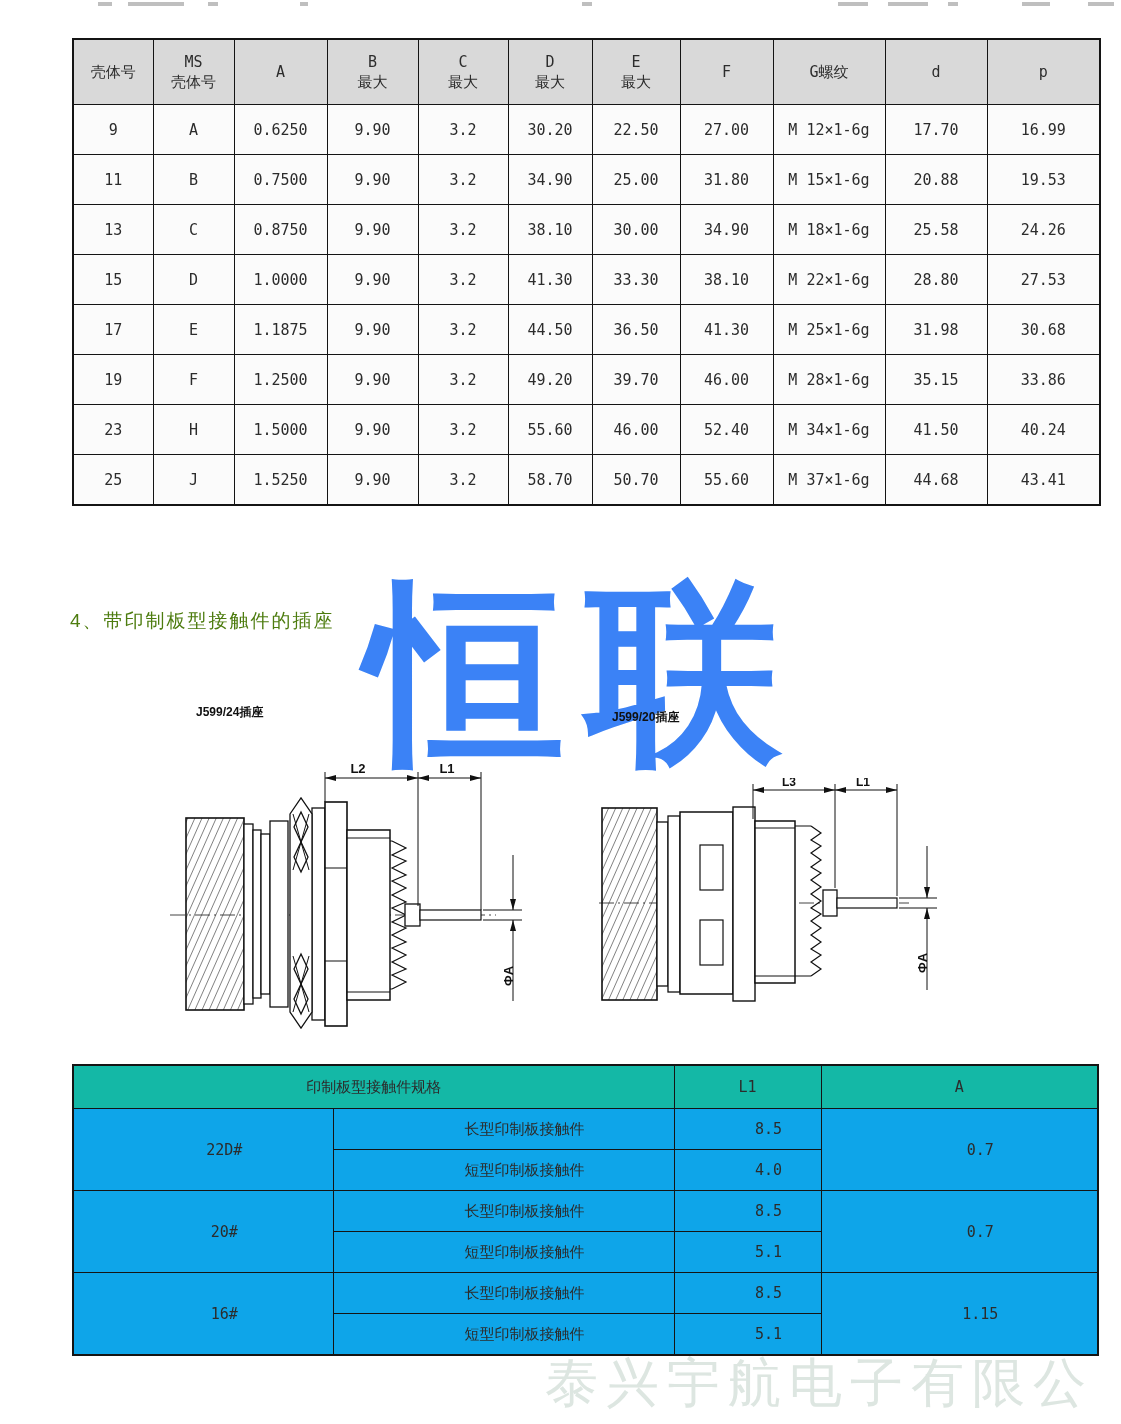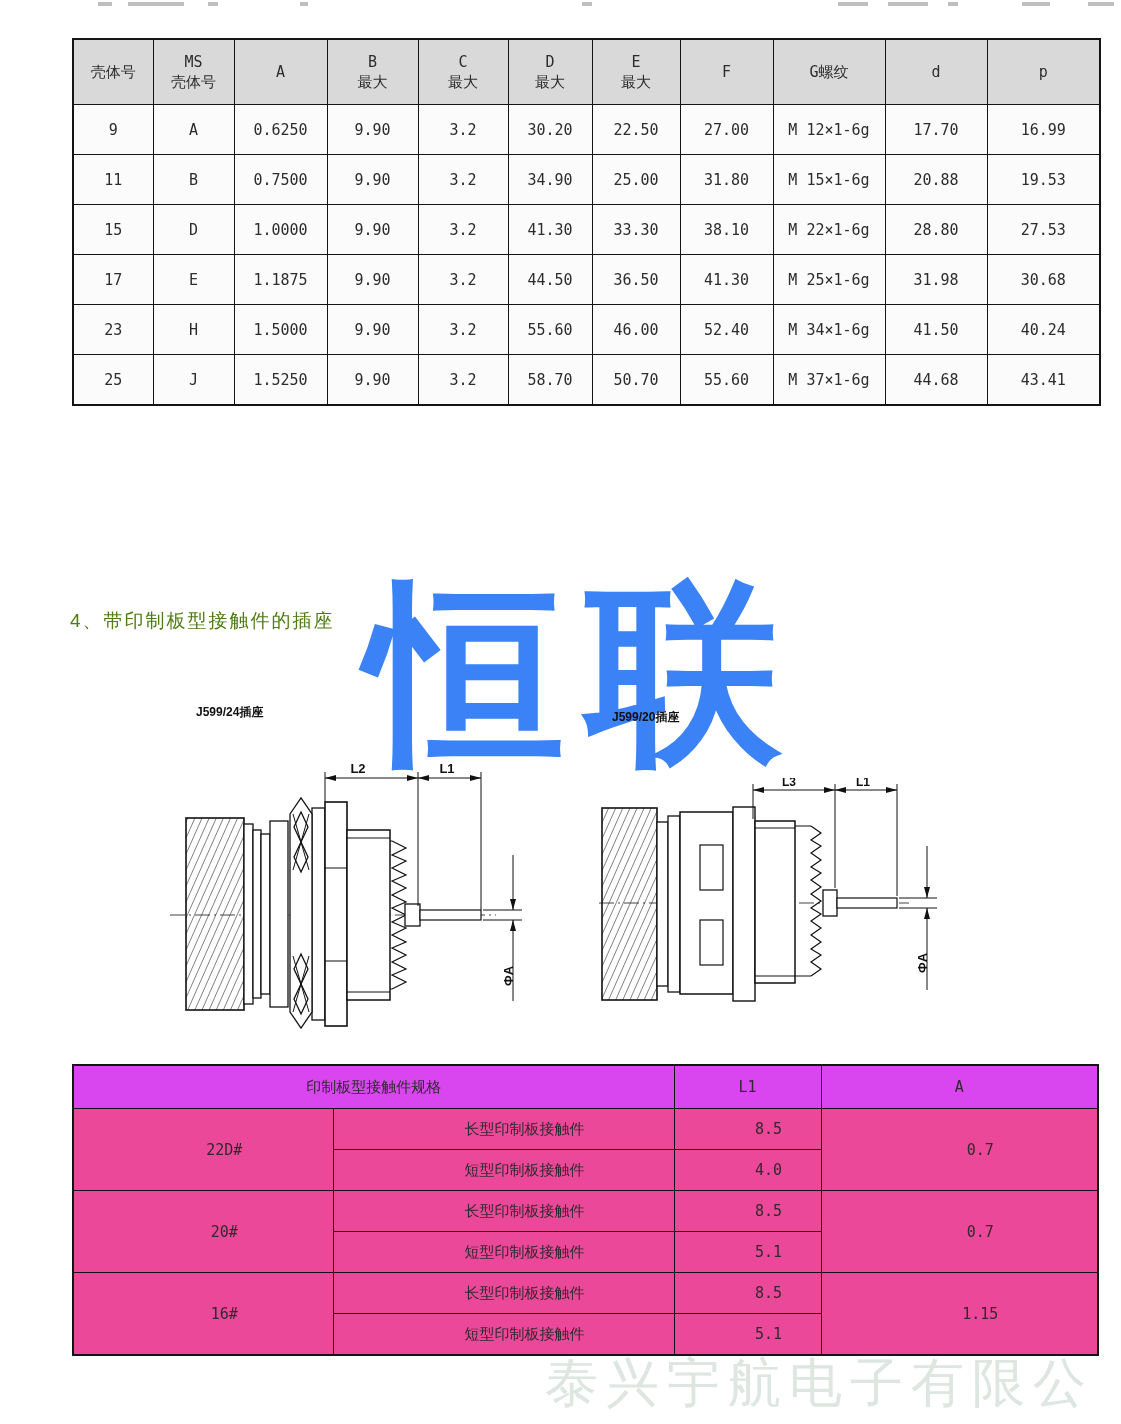--- a/index.html
+++ b/index.html
@@ -17,22 +17,22 @@
   table{border-collapse:collapse;table-layout:fixed;z-index:2;
         font-family:"DejaVu Sans Mono","Liberation Sans",monospace;color:#2c2c2c;border-radius:13px;}
   .shell-table{position:absolute;left:72px;top:38px;width:1028px;border:2px solid #141414;}
   .shell-table th,.shell-table td{border:1px solid #141414;text-align:center;vertical-align:middle;
         font-weight:normal;font-size:15px;padding:0;overflow:hidden;}
   .shell-table th{background:#d9d9d9;height:64px;white-space:pre-line;line-height:1.35;}
   .shell-table td{background:#fbfbfb;height:49px;}
   .contact-table{position:absolute;left:72px;top:1064px;width:1025px;border:2px solid #141414;}
   .contact-table th,.contact-table td{border:1px solid #141414;text-align:center;vertical-align:middle;
         font-weight:normal;font-size:15px;padding:0;}
-  .contact-table th{background:#d946ef;height:42px;}
-  .contact-table td{background:#ec4899;height:40px;padding-left:42px;}
+  .contact-table th{background:#14b8a6;height:42px;}
+  .contact-table td{background:#0ea5e9;height:40px;padding-left:42px;}
   
   .section-title{position:absolute;left:70px;top:608px;font-size:19px;color:#4d7c0f;
                  letter-spacing:2px;z-index:2;}
   .fig-label{position:absolute;font-size:12px;font-weight:bold;color:#101010;z-index:2;
              font-family:"Liberation Sans",sans-serif;}
   .fig-label.left{left:196px;top:704px;}
   .fig-label.right{left:612px;top:709px;}
   .fig-svg{position:absolute;z-index:1;}
   .fig-svg.left{left:150px;top:758px;}
   .fig-svg.right{left:593px;top:778px;}
@@ -113,20 +113,33 @@
           <td>9.90</td>
           <td>3.2</td>
           <td>34.90</td>
           <td>25.00</td>
           <td>31.80</td>
           <td>M 15×1-6g</td>
           <td>20.88</td>
           <td>19.53</td>
         </tr>
         <tr>
+          <td>13</td>
+          <td>C</td>
+          <td>0.8750</td>
+          <td>9.90</td>
+          <td>3.2</td>
+          <td>38.10</td>
+          <td>30.00</td>
+          <td>34.90</td>
+          <td>M 18×1-6g</td>
+          <td>25.58</td>
+          <td>24.26</td>
+        </tr>
+        <tr>
           <td>15</td>
           <td>D</td>
           <td>1.0000</td>
           <td>9.90</td>
           <td>3.2</td>
           <td>41.30</td>
           <td>33.30</td>
           <td>38.10</td>
           <td>M 22×1-6g</td>
           <td>28.80</td>
@@ -137,20 +150,33 @@
           <td>E</td>
           <td>1.1875</td>
           <td>9.90</td>
           <td>3.2</td>
           <td>44.50</td>
           <td>36.50</td>
           <td>41.30</td>
           <td>M 25×1-6g</td>
           <td>31.98</td>
           <td>30.68</td>
+        </tr>
+        <tr>
+          <td>19</td>
+          <td>F</td>
+          <td>1.2500</td>
+          <td>9.90</td>
+          <td>3.2</td>
+          <td>49.20</td>
+          <td>39.70</td>
+          <td>46.00</td>
+          <td>M 28×1-6g</td>
+          <td>35.15</td>
+          <td>33.86</td>
         </tr>
         <tr>
           <td>23</td>
           <td>H</td>
           <td>1.5000</td>
           <td>9.90</td>
           <td>3.2</td>
           <td>55.60</td>
           <td>46.00</td>
           <td>52.40</td>

